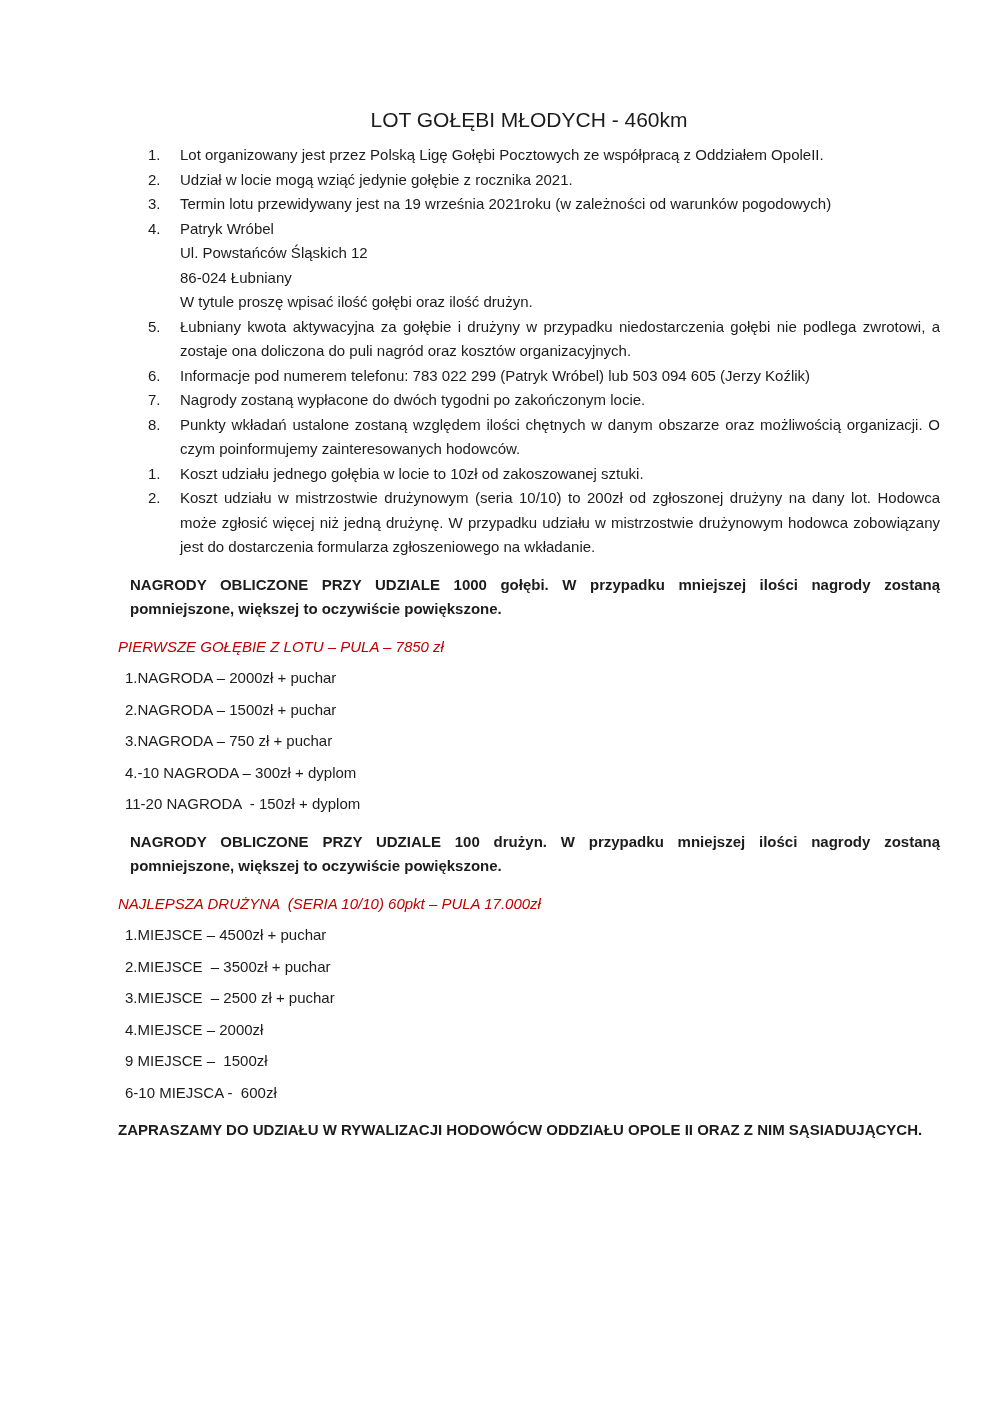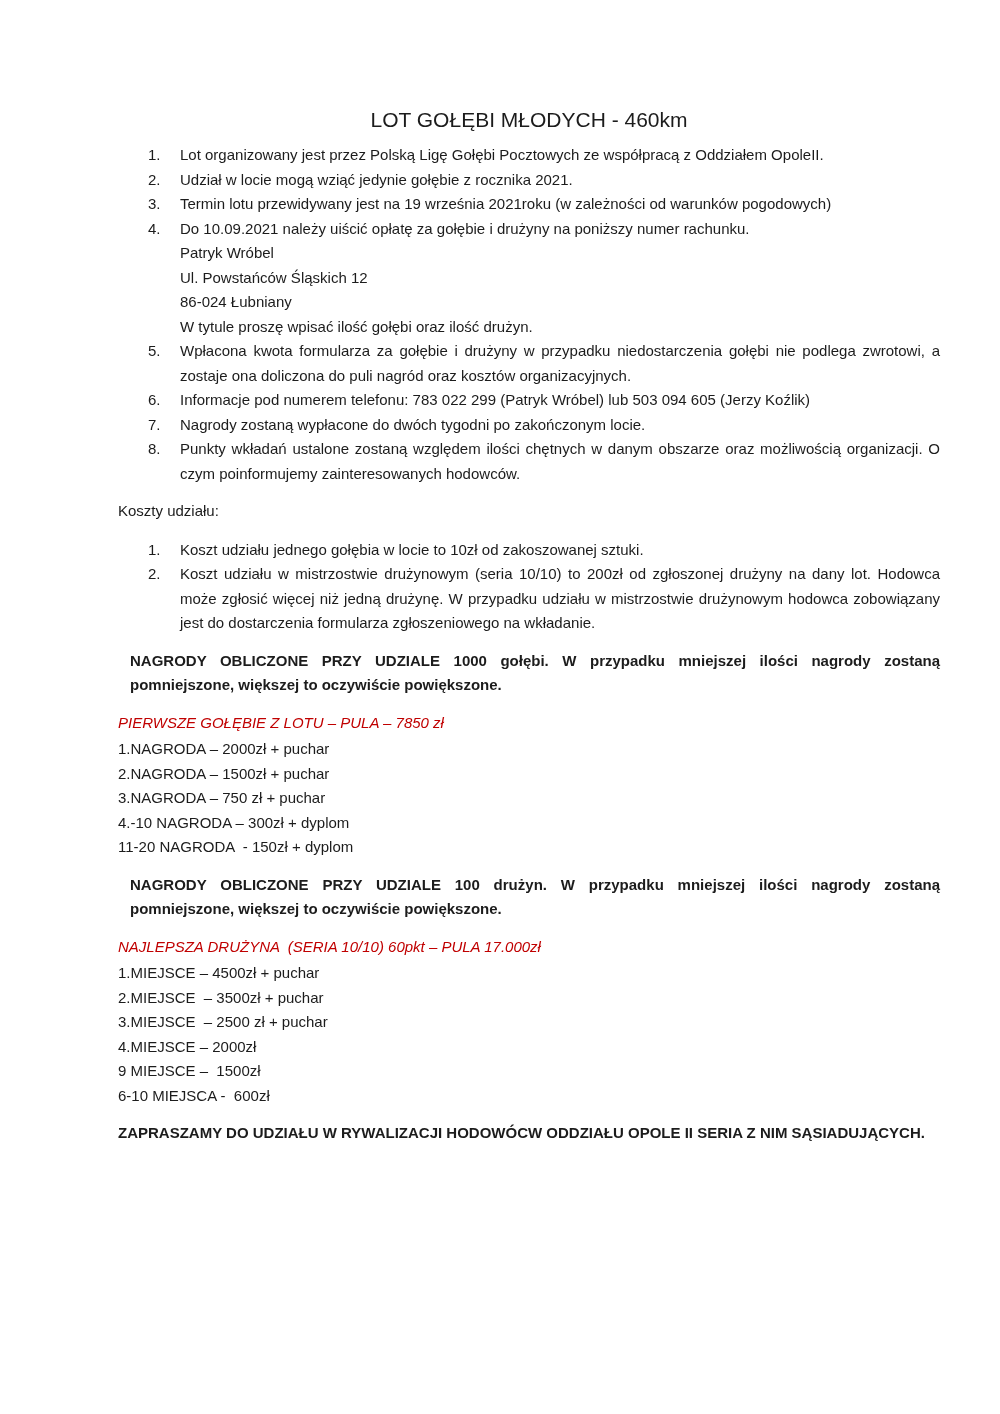--- a/index.html
+++ b/index.html
@@ -25,21 +25,21 @@
     line-height: 28px;
   }
   ol.num-list { list-style: none; margin: 0; padding: 0 0 0 30px; }
   ol.num-list li { display: flex; }
   ol.num-list .num { flex: 0 0 32px; }
   ol.num-list .txt { flex: 1 1 auto; text-align: justify; }
   .subline { text-align: left; }
   .section-heading { margin: 13px 0 14px 0; font-weight: 400; }
   .bold-note { font-weight: 700; text-align: justify; margin: 13px 0 13px 12px; }
   .red-heading { color: #c00000; margin: 13px 0 2px 0; white-space: pre-wrap; font-style: italic; }
-  .prize-line { margin: 0; white-space: pre-wrap; }
+  .prize-line { margin: 7px; white-space: pre-wrap; }
   .closing { font-weight: 700; text-align: justify; margin: 13px 0 0 0; }
   .costs-list { margin-top: 14px; }
 </style>
 </head>
 <body>
 
 <div class="page">
 
   <h1 class="title">LOT GOŁĘBI MŁODYCH - 460km</h1>
 
@@ -52,46 +52,44 @@
       <span class="num">2.</span>
       <span class="txt">Udział w locie mogą wziąć jedynie gołębie z rocznika 2021.</span>
     </li>
     <li>
       <span class="num">3.</span>
       <span class="txt">Termin lotu przewidywany jest na 19 września 2021roku (w zależności od warunków pogodowych)</span>
     </li>
     <li>
       <span class="num">4.</span>
       <span class="txt">
-        <div>Do 10.09.2021 należy uiścić opłatę za gołębie i drużyny na poniższy numer rachunku.</div>
         <div class="subline">Patryk Wróbel</div>
         <div class="subline">Ul. Powstańców Śląskich 12</div>
         <div class="subline">86-024 Łubniany</div>
         <div class="subline">W tytule proszę wpisać ilość gołębi oraz ilość drużyn.</div>
       </span>
     </li>
     <li>
       <span class="num">5.</span>
-      <span class="txt">Wpłacona kwota formularza za gołębie i drużyny w przypadku niedostarczenia gołębi nie podlega zwrotowi, a zostaje ona doliczona do puli nagród oraz kosztów organizacyjnych.</span>
+      <span class="txt">Łubniany kwota aktywacyjna za gołębie i drużyny w przypadku niedostarczenia gołębi nie podlega zwrotowi, a zostaje ona doliczona do puli nagród oraz kosztów organizacyjnych.</span>
     </li>
     <li>
       <span class="num">6.</span>
       <span class="txt">Informacje pod numerem telefonu: 783 022 299 (Patryk Wróbel) lub 503 094 605 (Jerzy Koźlik)</span>
     </li>
     <li>
       <span class="num">7.</span>
       <span class="txt">Nagrody zostaną wypłacone do dwóch tygodni po zakończonym locie.</span>
     </li>
     <li>
       <span class="num">8.</span>
       <span class="txt">Punkty wkładań ustalone zostaną względem ilości chętnych w danym obszarze oraz możliwością organizacji. O czym poinformujemy zainteresowanych hodowców.</span>
     </li>
   </ol>
 
-  <p class="section-heading">Koszty udziału:</p>
 
   <ol class="num-list costs-list">
     <li>
       <span class="num">1.</span>
       <span class="txt">Koszt udziału jednego gołębia w locie to 10zł od zakoszowanej sztuki.</span>
     </li>
     <li>
       <span class="num">2.</span>
       <span class="txt">Koszt udziału w mistrzostwie drużynowym (seria 10/10) to 200zł od zgłoszonej drużyny na dany lot. Hodowca może zgłosić więcej niż jedną drużynę. W przypadku udziału w mistrzostwie drużynowym hodowca zobowiązany jest do dostarczenia formularza zgłoszeniowego na wkładanie.</span>
     </li>
@@ -109,15 +107,15 @@
   <p class="bold-note">NAGRODY OBLICZONE PRZY UDZIALE 100 drużyn. W przypadku mniejszej ilości nagrody zostaną pomniejszone, większej to oczywiście powiększone.</p>
 
   <p class="red-heading">NAJLEPSZA DRUŻYNA  (SERIA 10/10) 60pkt – PULA 17.000zł</p>
   <p class="prize-line">1.MIEJSCE – 4500zł + puchar</p>
   <p class="prize-line">2.MIEJSCE  – 3500zł + puchar</p>
   <p class="prize-line">3.MIEJSCE  – 2500 zł + puchar</p>
   <p class="prize-line">4.MIEJSCE – 2000zł</p>
   <p class="prize-line">9 MIEJSCE –  1500zł</p>
   <p class="prize-line">6-10 MIEJSCA -  600zł</p>
 
-  <p class="closing">ZAPRASZAMY DO UDZIAŁU W RYWALIZACJI HODOWÓCW ODDZIAŁU OPOLE II SERIA Z NIM SĄSIADUJĄCYCH.</p>
+  <p class="closing">ZAPRASZAMY DO UDZIAŁU W RYWALIZACJI HODOWÓCW ODDZIAŁU OPOLE II ORAZ Z NIM SĄSIADUJĄCYCH.</p>
 
 </div>
 
 </body></html>

